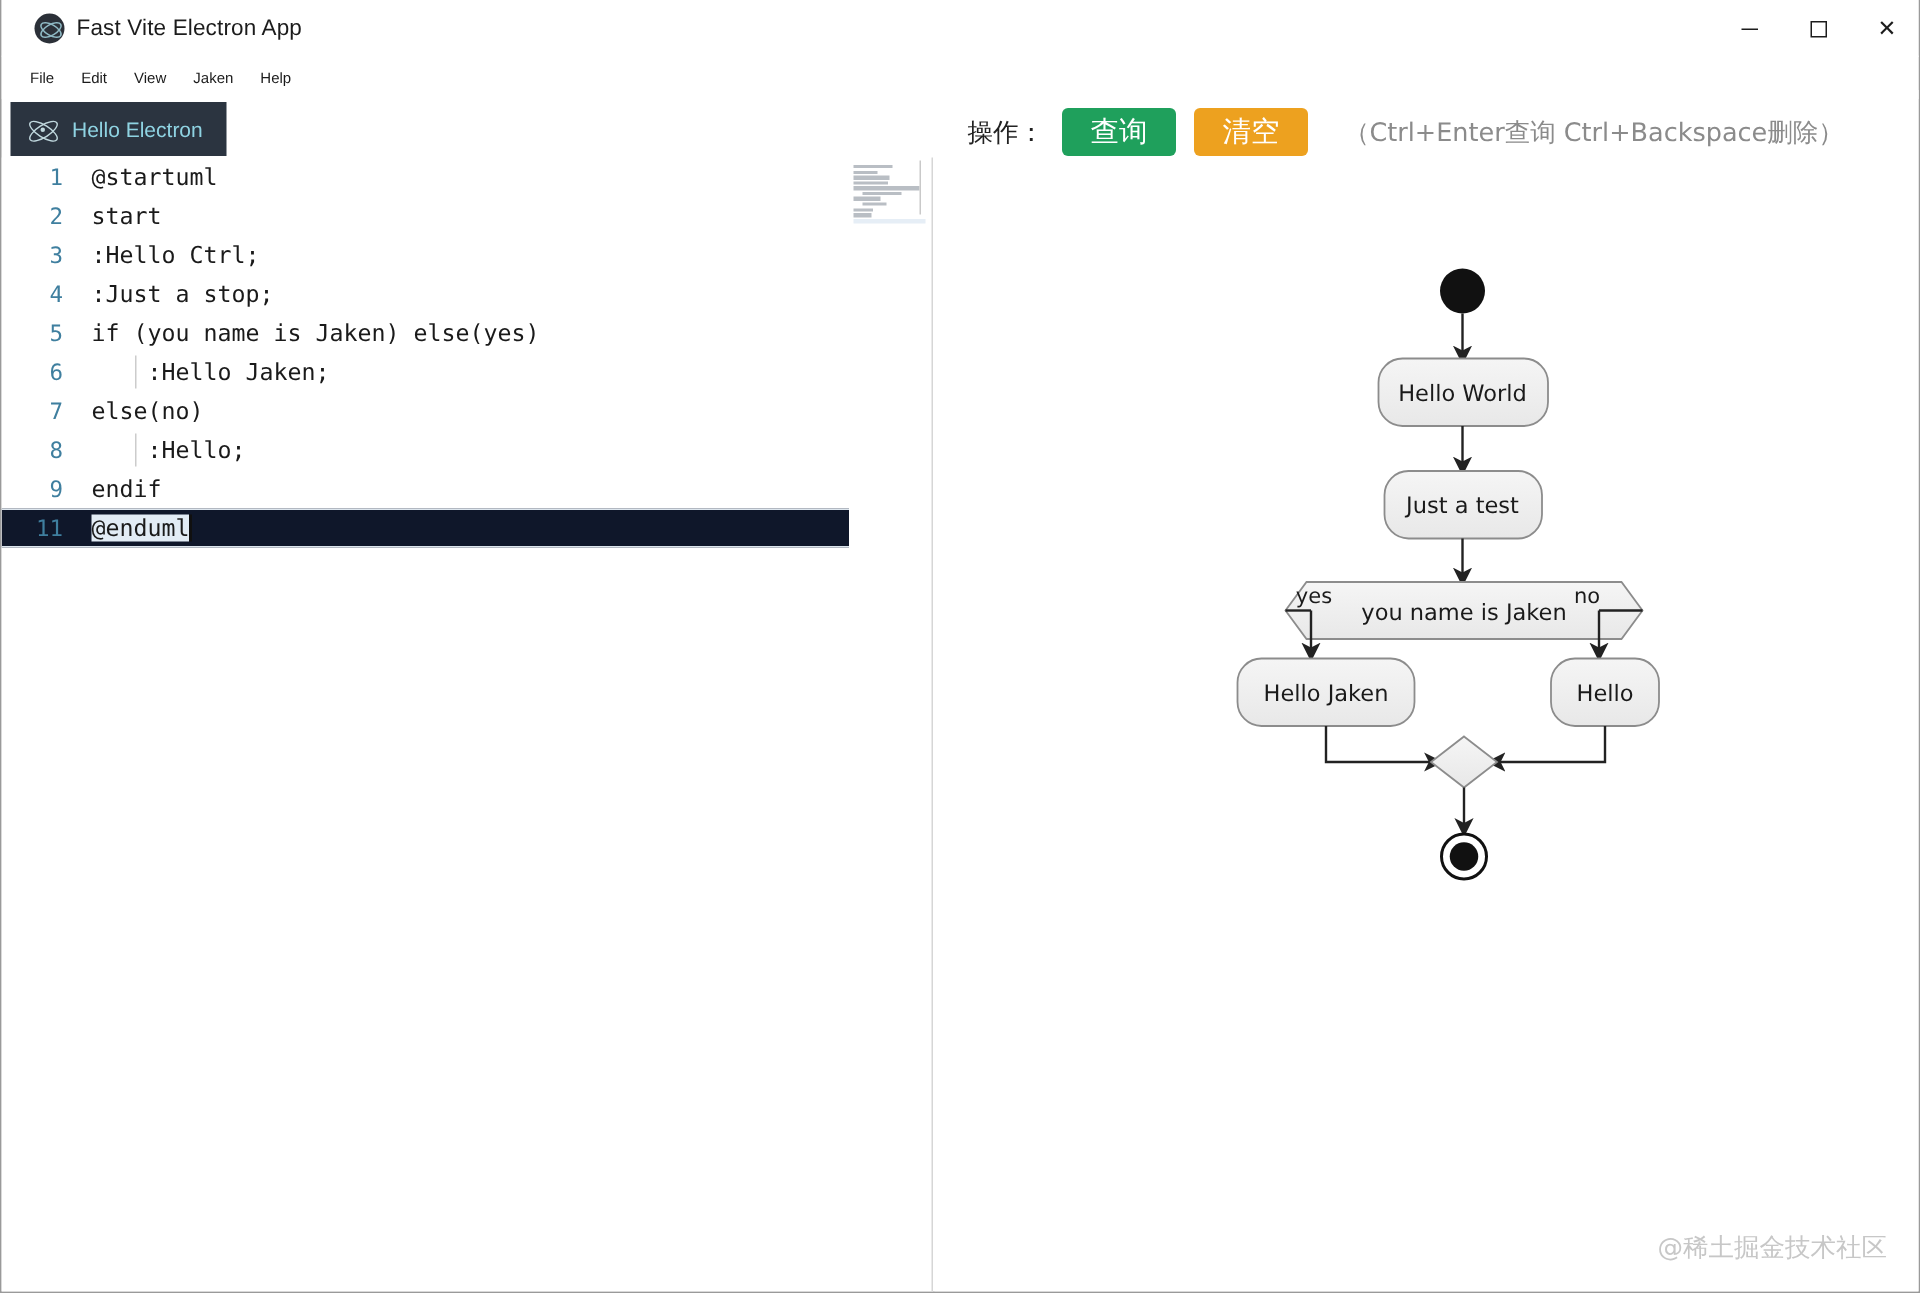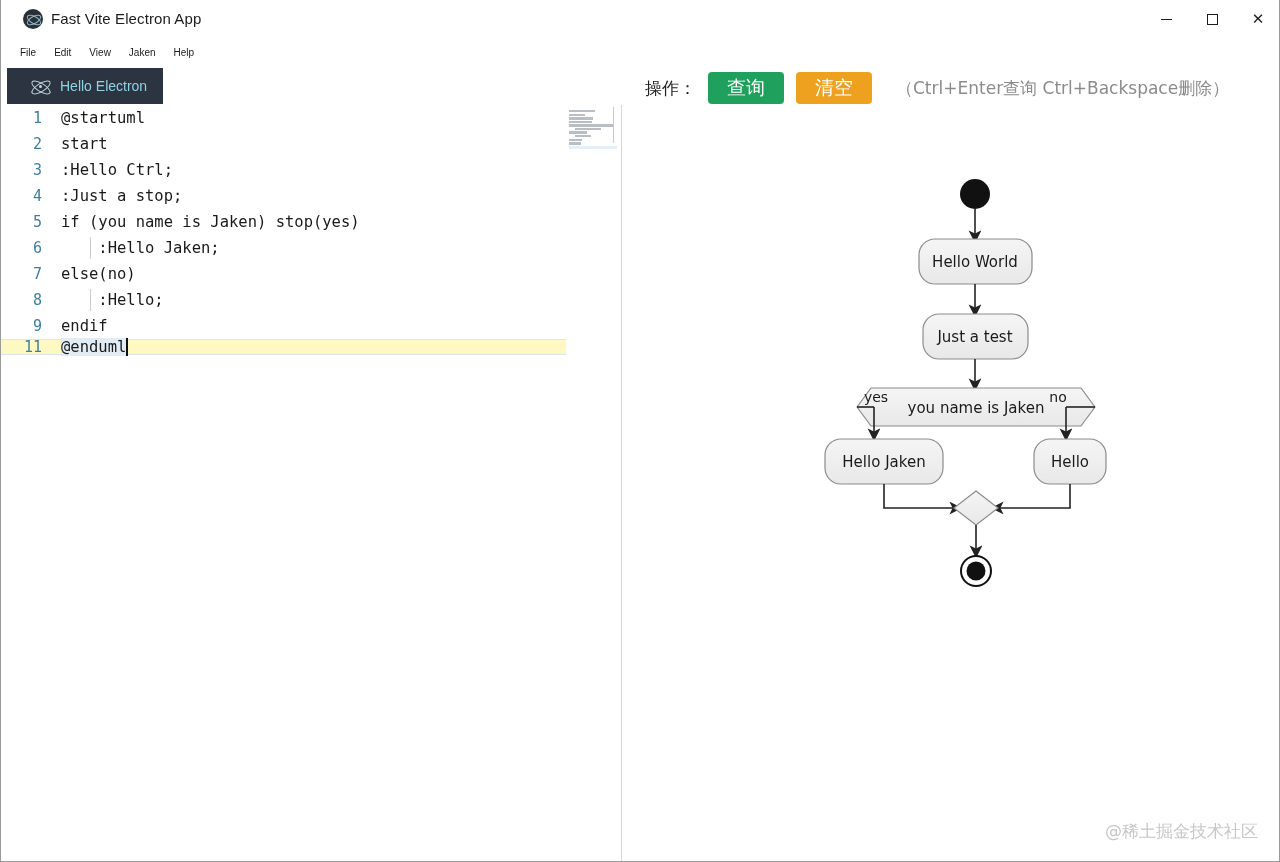--- a/index.html
+++ b/index.html
@@ -77,21 +77,21 @@
 
   
   .tabstrip {
     position: absolute; top: 68px; left: 6px;
     height: 36px;
     display: flex; align-items: stretch;
   }
   .tab {
     background: #2b3440;
     display: flex; align-items: center;
-    padding: 0 16px 0 22px;
+    padding: 0 16px 0 10px;
     cursor: default;
   }
   .tab-icon {
     width: 22px; height: 22px; position: relative; margin-right: 9px; flex: none;
   }
   .tab-icon::before, .tab-icon::after {
     content: ""; position: absolute; left: 1px; top: 8px;
     width: 20px; height: 7px;
     border: 1.3px solid #c0d8de; border-radius: 50%;
   }
@@ -117,24 +117,24 @@
     position: absolute; top: 0; left: 0;
     width: 565px; height: 756px;
     font-family: "DejaVu Sans Mono", monospace;
     font-size: 15.5px;
     line-height: 26px;
   }
   .code-line {
     position: relative; height: 26px; display: flex; align-items: center;
   }
   .code-line.active {
-    background: #fef9c3;
+    background: #0f172a;
     border-top: 1px solid #dde6ee;
     border-bottom: 1px solid #dde6ee;
-    height: 16px;
+    height: 26px;
   }
   .ln {
     width: 60px; text-align: right; padding-right: 19px;
     color: #3f7f9f; font-size: 15px; flex: none;
     font-family: "DejaVu Sans Mono", monospace;
     user-select: none;
   }
   .code-text {
     color: #1a1a1a; white-space: pre;
     font-family: "DejaVu Sans Mono", monospace;
@@ -259,21 +259,21 @@
       <div class="code-line">
         <div class="ln">3</div>
         <div class="code-text">:Hello Ctrl;</div>
       </div>
       <div class="code-line">
         <div class="ln">4</div>
         <div class="code-text">:Just a stop;</div>
       </div>
       <div class="code-line">
         <div class="ln">5</div>
-        <div class="code-text">if (you name is Jaken) stop(yes)</div>
+        <div class="code-text">if (you name is Jaken) else(yes)</div>
       </div>
       <div class="code-line">
         <div class="ln">6</div>
         <div class="indent-guide"></div>
         <div class="code-text">    :Hello Jaken;</div>
       </div>
       <div class="code-line">
         <div class="ln">7</div>
         <div class="code-text">else(no)</div>
       </div>

